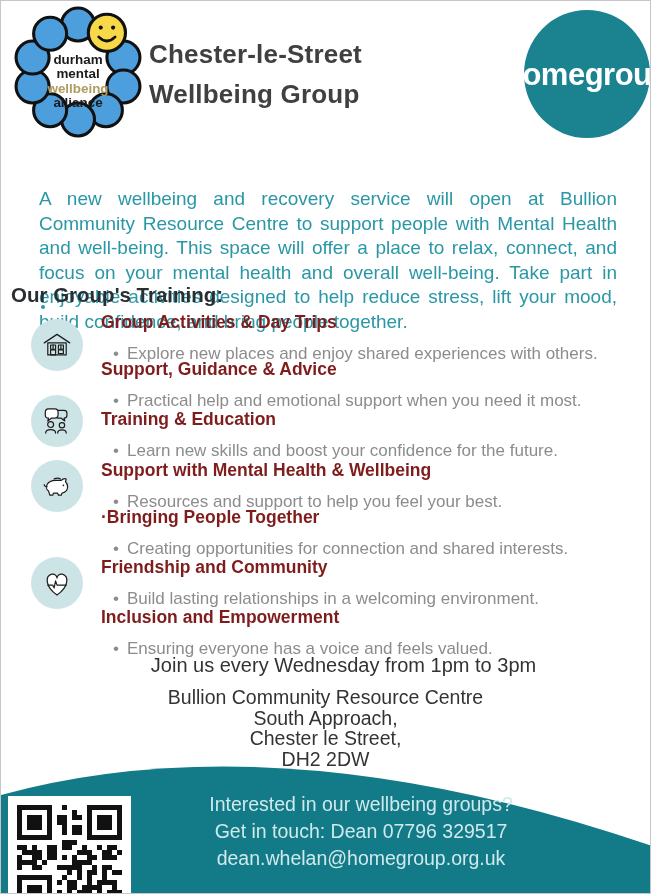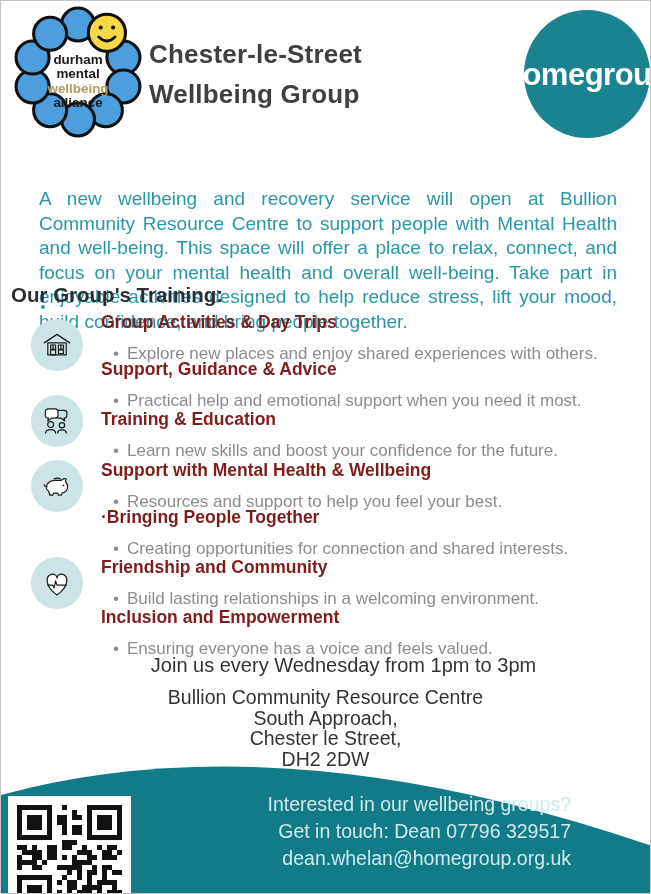--- a/index.html
+++ b/index.html
@@ -54,21 +54,21 @@
     position:absolute; left:0; top:653px; width:100%; text-align:center;
     color:#333333; font-size:20px; font-weight:500;padding-left:36px;
   }
   .address {
     position:absolute; left:0; top:686px; width:100%; text-align:center;
     color:#333333; font-size:19.5px; font-weight:500; line-height:20.5px;
   }
   
   .footer-curve { position:absolute; left:0; top:758px; width:651px; height:136px; }
   .footer-text {
-    position:absolute; left:150px; top:790px; width:420px; text-align:right;
+    position:absolute; left:150px; top:790px; width:420px; text-align:center;
     color:#cfe9ec; font-size:19.5px; line-height:27px; font-weight:500;
   }
   .qr-box { position:absolute; left:7px; top:795px; width:123px; height:123px; background:#ffffff; }
 </style>
 </head>
 <body>
 
 <div class="page">
 
   <svg class="alliance-logo" width="128" height="132" viewBox="0 0 124 124">

